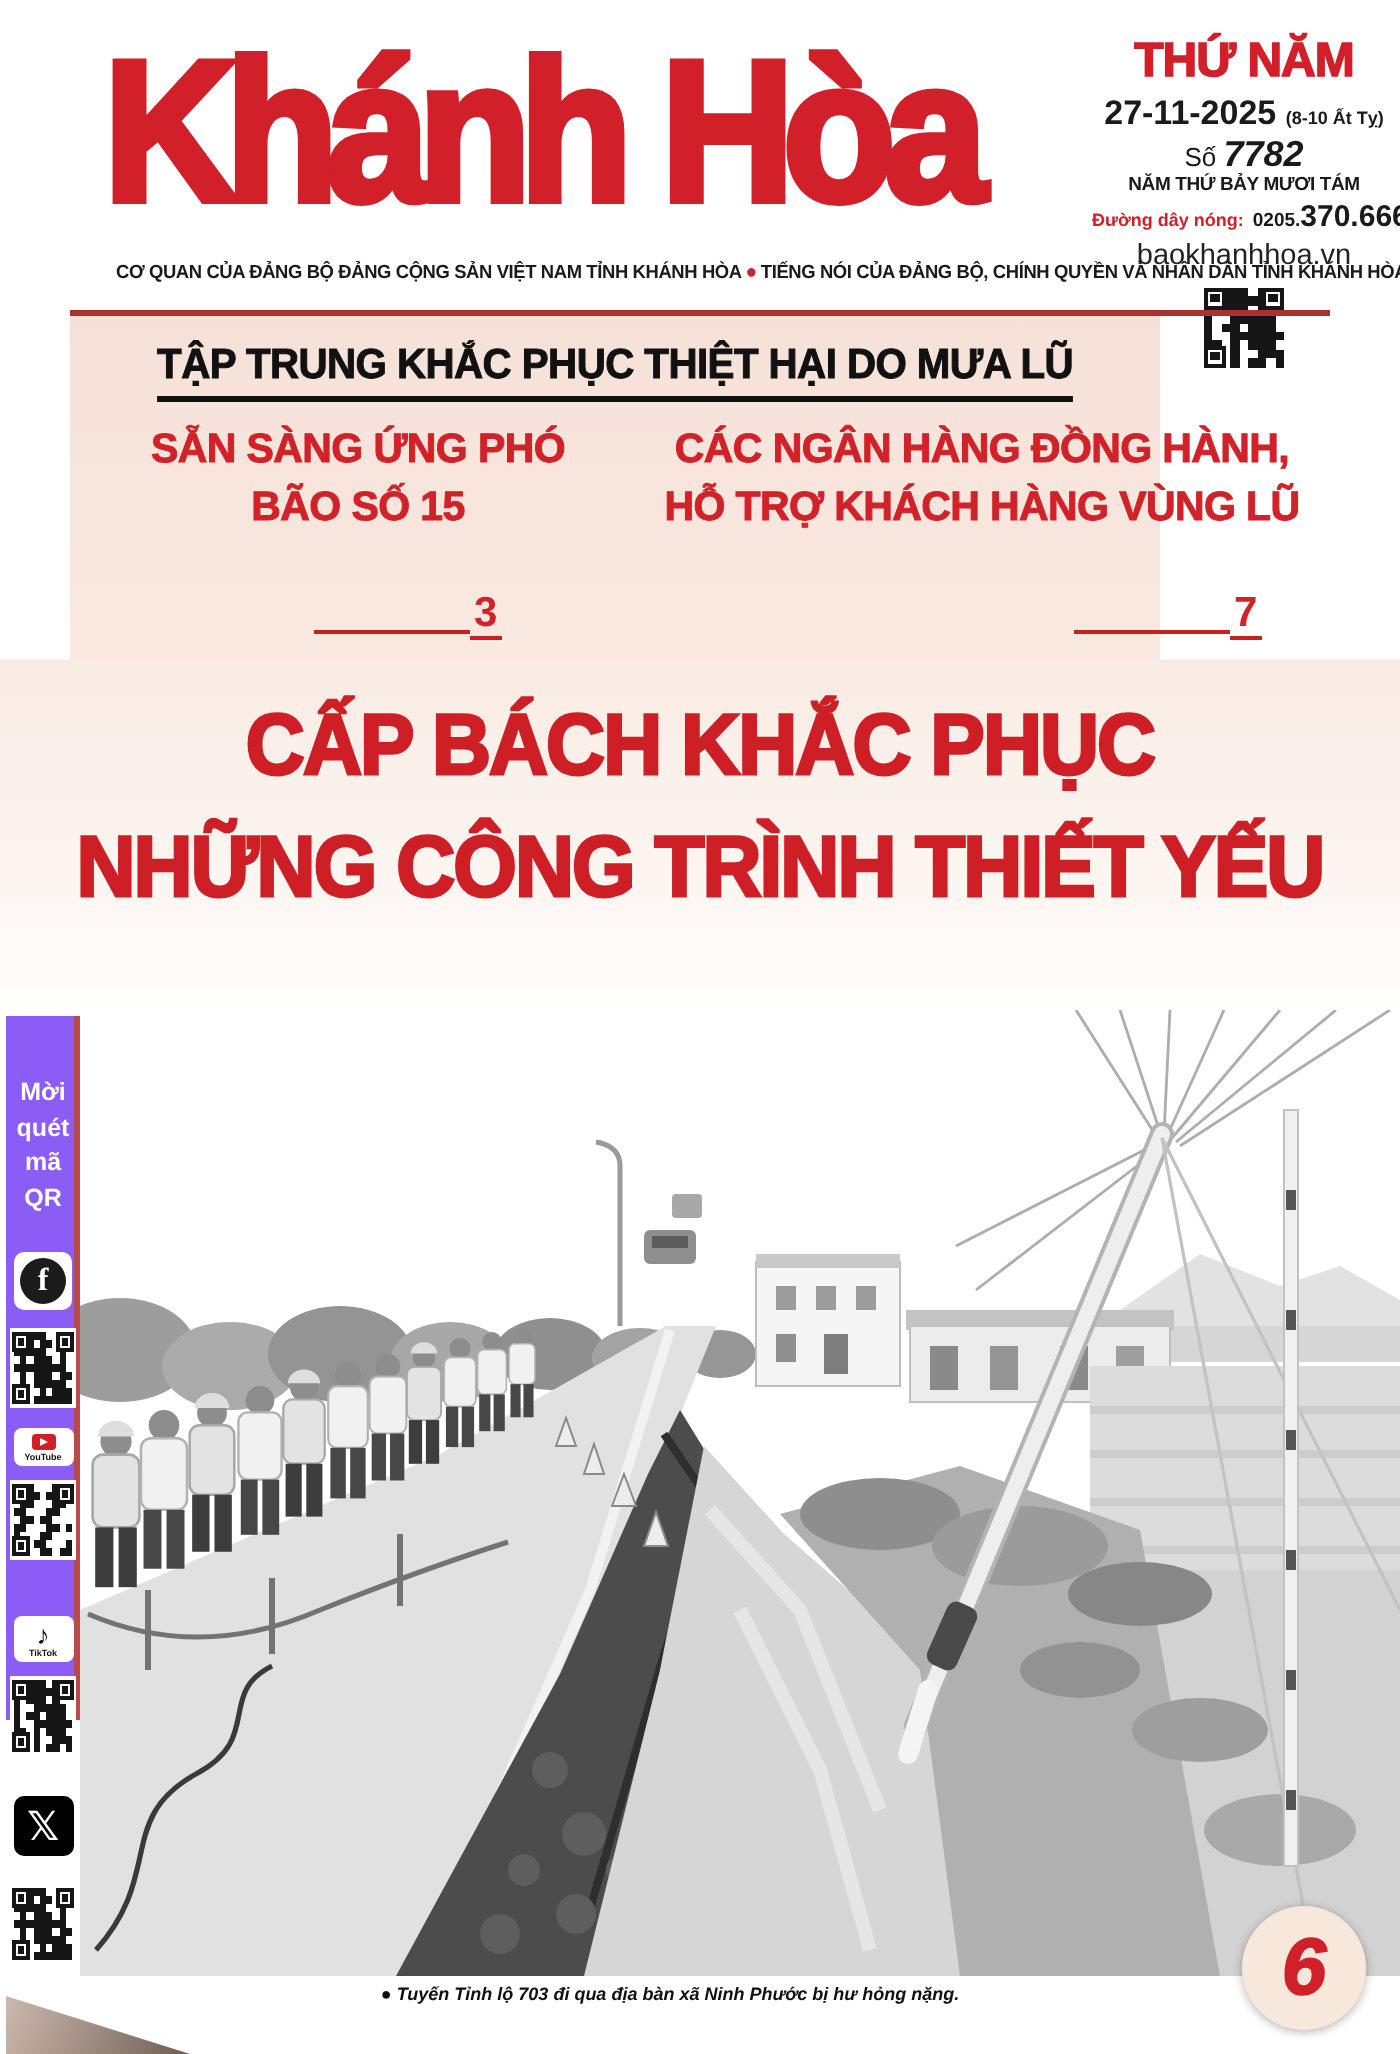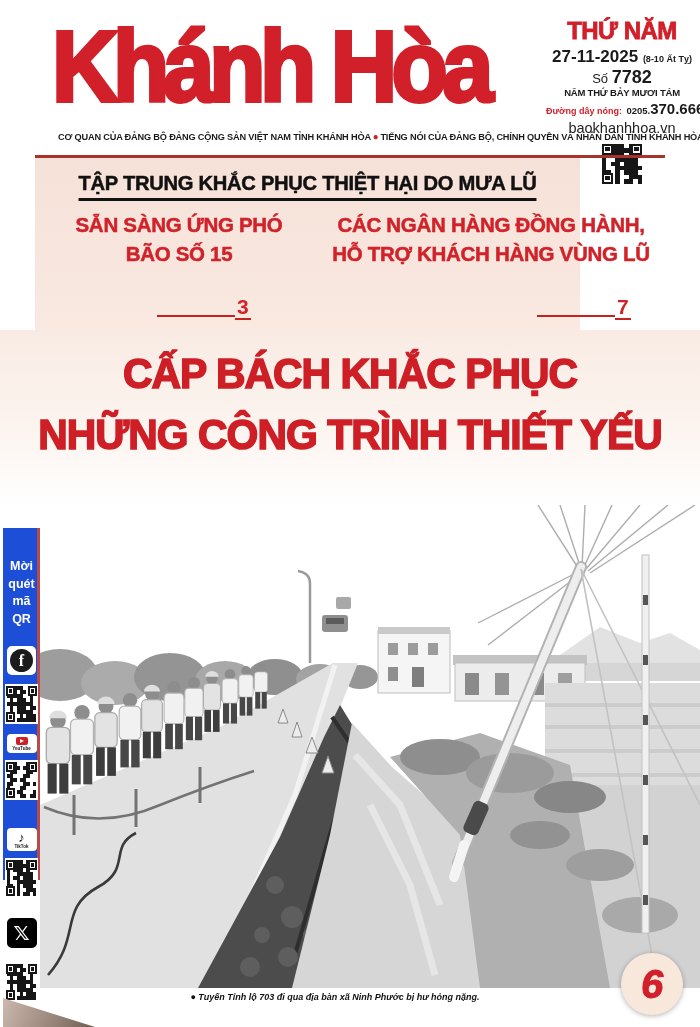--- a/index.html
+++ b/index.html
@@ -13,21 +13,21 @@
         -webkit-text-stroke:4px #d1202a;transform:scaleX(.92);transform-origin:left top;
         white-space:nowrap;}
   .tagline{left:58px;top:131px;width:492px;font-size:9.5px;font-weight:bold;color:#1a1a1a;
            white-space:nowrap;transform:scaleX(.97);transform-origin:left top;letter-spacing:-.2px;}
   .tagline .dot{color:#d1202a;font-size:10px;padding:0 2px;}
   .issue-info{left:546px;top:18px;width:152px;text-align:center;color:#1a1a1a;line-height:1.12;}
   .ii-day{color:#d1202a;font-size:24px;font-weight:800;-webkit-text-stroke:.8px #d1202a;letter-spacing:-.5px;}
   .ii-date{font-size:17px;font-weight:800;margin-top:2px;}
   .ii-lunar{font-size:9px;font-weight:bold;}
   .ii-issue{font-size:13px;margin-top:1px;}
-  .ii-issue b{font-size:18px;}
+  .ii-issue b{font-size:18px;font-style:italic;}
   .ii-year{font-size:9.5px;font-weight:800;margin-top:1px;letter-spacing:-.2px;}
   .ii-hot{margin-top:1px;white-space:nowrap;}
   .ii-hot .lbl{color:#d1202a;font-size:9px;font-weight:bold;}
   .ii-hot .pre{font-size:9.5px;font-weight:bold;}
   .ii-hot .num{font-size:15px;font-weight:800;}
   .ii-webrow{display:flex;align-items:center;justify-content:flex-end;gap:6px;margin-top:2px;flex-direction:column;}
   .ii-web{font-size:14.5px;color:#222;}
   .qr{background:#fff;padding:2px;display:grid;grid-template-columns:repeat(9,1fr);
       grid-template-rows:repeat(9,1fr);position:relative;box-sizing:border-box;}
   .qr b{background:#fff;}
@@ -64,22 +64,22 @@
             white-space:nowrap;}
   .headline .h1{margin-top:22px;}
   .headline .h2{margin-top:18px;}
 
   
   .photo{left:40px;top:505px;width:660px;height:483px;background:#fff;}
   .caption{left:40px;top:992px;width:590px;text-align:center;font-size:9px;font-weight:bold;
            font-style:italic;color:#111;}
 
   
-  .sidebar{left:3px;top:508px;width:37px;height:352px;background:#1d4ed8;
-           box-shadow:inset -3px 0 0 #b84a4a;margin-top:20px;}
+  .sidebar{left:3px;top:508px;width:37px;height:352px;background:#8b5cf6;
+           box-shadow:inset -3px 0 0 #b84a4a;}
   .sb-item{position:absolute;left:0;width:37px;display:flex;justify-content:center;}
   .sb-prompt{top:30px;color:#fff;font-weight:bold;font-size:12.5px;line-height:1.4;
              text-align:center;width:37px;}
   .icon-tile{background:#fff;border-radius:4px;display:flex;align-items:center;
              justify-content:center;flex-direction:column;}
   .fb-tile{width:29px;height:29px;border-radius:5px;}
   .fb-circle{width:23px;height:23px;border-radius:50%;background:#1b1b1b;color:#fff;
              display:flex;align-items:center;justify-content:center;
              font-size:16px;font-weight:bold;font-family:"Liberation Serif",serif;}
   .yt-tile{width:30px;height:19px;}

